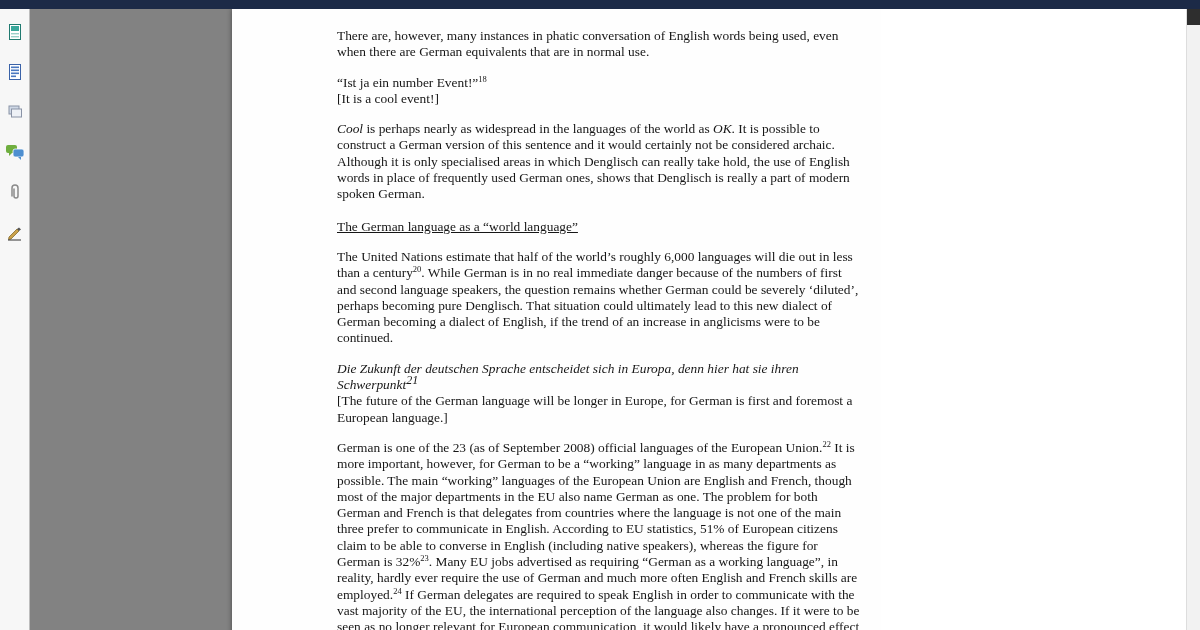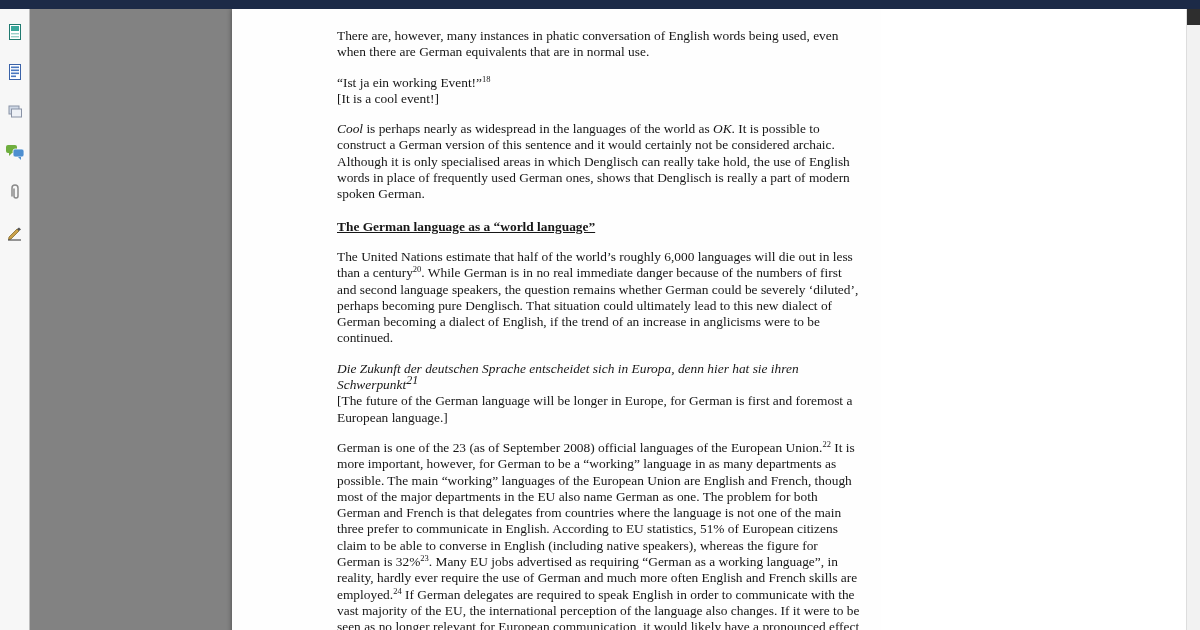--- a/index.html
+++ b/index.html
@@ -47,21 +47,21 @@
     font-size: 13.4px;
     line-height: 16.3px;
     color: #161616;
     text-align: left;
   }
   .blk { margin: 0; }
   .blk.para { margin-top: 14px; }
   .blk.line { margin-top: 0; }
   .blk.heading {
     margin-top: 16px;
-    font-weight: bold;
+    font-weight: normal;
     text-decoration: underline;
   }
   .i { font-style: italic; }
   .sup { font-size: 8.5px; vertical-align: super; line-height: 0; }
   .isup { font-style: italic; font-size: 12px; vertical-align: super; line-height: 0; }
   .blank-area {
     position: absolute; left: 978px; top: 9px;
     width: 208px; height: 621px;
     background: #ffffff;
   }
@@ -125,21 +125,21 @@
       <path d="M11 6 L13 4.5 L15 6.5 L13 8 Z" fill="#555555"></path>
       <line x1="2" y1="17" x2="15" y2="17" stroke="#333333" stroke-width="1"></line>
     </svg>
   </div>
 </div>
 
 <div class="viewer">
   <div class="page">
     <div class="page-inner" id="doc-content">
         <div class="blk para"><span>There are, however, many instances in phatic conversation of English words being used, even when there are German equivalents that are in normal use.</span></div>
-        <div class="blk para"><span>“Ist ja ein working Event!”</span><span class="sup">18</span></div>
+        <div class="blk para"><span>“Ist ja ein number Event!”</span><span class="sup">18</span></div>
         <div class="blk line"><span>[It is a cool event!]</span></div>
         <div class="blk para"><span class="i">Cool</span><span> is perhaps nearly as widespread in the languages of the world as </span><span class="i">OK</span><span>. It is possible to construct a German version of this sentence and it would certainly not be considered archaic. Although it is only specialised areas in which Denglisch can really take hold, the use of English words in place of frequently used German ones, shows that Denglisch is really a part of modern spoken German.</span></div>
         <div class="blk heading"><span>The German language as a “world language”</span></div>
         <div class="blk para"><span>The United Nations estimate that half of the world’s roughly 6,000 languages will die out in less than a century</span><span class="sup">20</span><span>. While German is in no real immediate danger because of the numbers of first and second language speakers, the question remains whether German could be severely ‘diluted’, perhaps becoming pure Denglisch. That situation could ultimately lead to this new dialect of German becoming a dialect of English, if the trend of an increase in anglicisms were to be continued.</span></div>
         <div class="blk para"><span class="i">Die Zukunft der deutschen Sprache entscheidet sich in Europa, denn hier hat sie ihren Schwerpunkt</span><span class="isup">21</span></div>
         <div class="blk line"><span>[The future of the German language will be longer in Europe, for German is first and foremost a European language.]</span></div>
         <div class="blk para"><span>German is one of the 23 (as of September 2008) official languages of the European Union.</span><span class="sup">22</span><span> It is more important, however, for German to be a “working” language in as many departments as possible. The main “working” languages of the European Union are English and French, though most of the major departments in the EU also name German as one. The problem for both German and French is that delegates from countries where the language is not one of the main three prefer to communicate in English. According to EU statistics, 51% of European citizens claim to be able to converse in English (including native speakers), whereas the figure for German is 32%</span><span class="sup">23</span><span>. Many EU jobs advertised as requiring “German as a working language”, in reality, hardly ever require the use of German and much more often English and French skills are employed.</span><span class="sup">24</span><span> If German delegates are required to speak English in order to communicate with the vast majority of the EU, the international perception of the language also changes. If it were to be seen as no longer relevant for European communication, it would likely have a pronounced effect on the number of foreign schools</span></div>
       </div>
   </div>
 </div>

